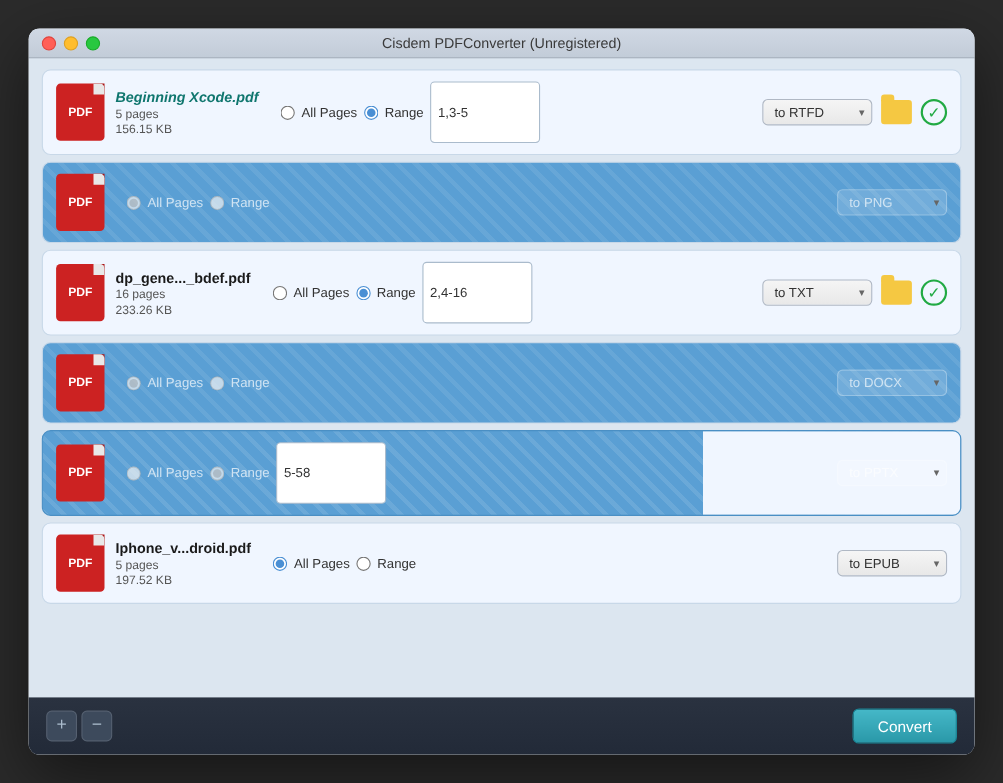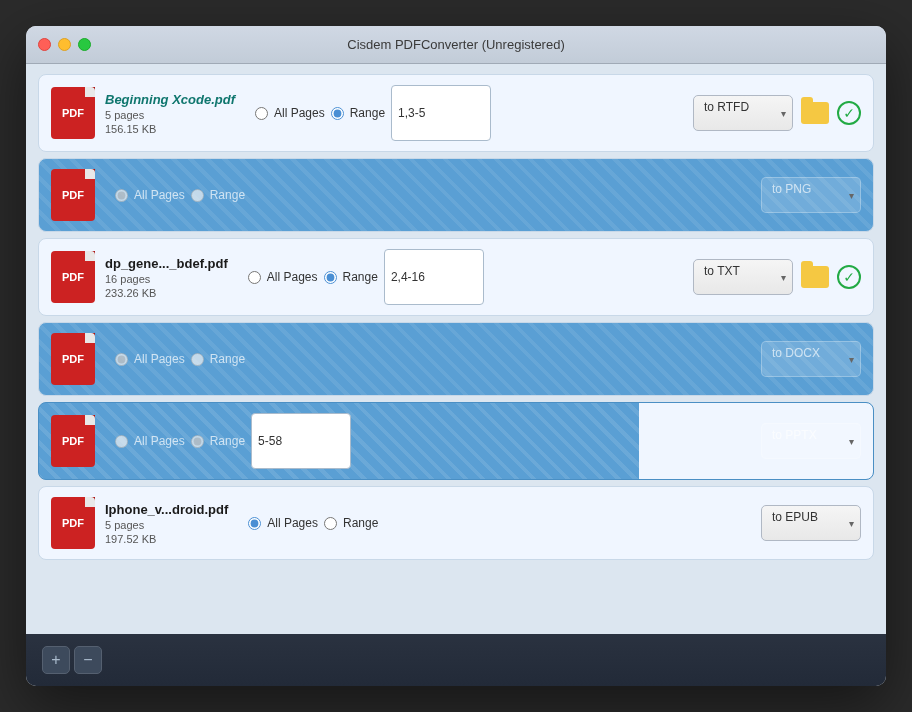--- a/index.html
+++ b/index.html
@@ -17,21 +17,21 @@
       height: 660px;
       background: #e8f0f8;
       border-radius: 10px;
       overflow: hidden;
       display: flex;
       flex-direction: column;
       box-shadow: 0 20px 60px rgba(0,0,0,0.5);
     }
     .titlebar {
       background: linear-gradient(to bottom, #d0d8e4, #c2ccd8);
-      height: 38px;
+      height: 27px;
       display: flex;
       align-items: center;
       padding: 0 12px;
       position: relative;
       flex-shrink: 0;
       border-bottom: 1px solid #a0aab6;
     }
     .traffic-lights {
       display: flex;
       gap: 7px;
@@ -165,21 +165,21 @@
       align-items: center;
       gap: 8px;
       margin-left: auto;
     }
     .format-select {
       appearance: none;
       -webkit-appearance: none;
       background: linear-gradient(to bottom, #f5f5f5, #e8e8e8);
       border: 1px solid #b0b8c4;
       border-radius: 5px;
-      padding: 4px 24px 16px 10px;
+      padding: 4px 24px 4px 10px;
       font-size: 12px;
       color: #333;
       cursor: pointer;
       position: relative;
       min-width: 100px;
     }
     .format-wrapper {
       position: relative;
       display: inline-block;
     }
@@ -405,14 +405,15 @@
           <div class="format-wrapper"><select class="format-select"><option>to EPUB</option></select></div>
         </div>
       </div>
     </div>
 
   <div class="toolbar">
     <div class="toolbar-left">
       <div class="toolbar-btn">+</div>
       <div class="toolbar-btn">−</div>
     </div>
+    <button class="convert-btn">Convert</button>
   </div>
 </div>
 
 </body></html>

